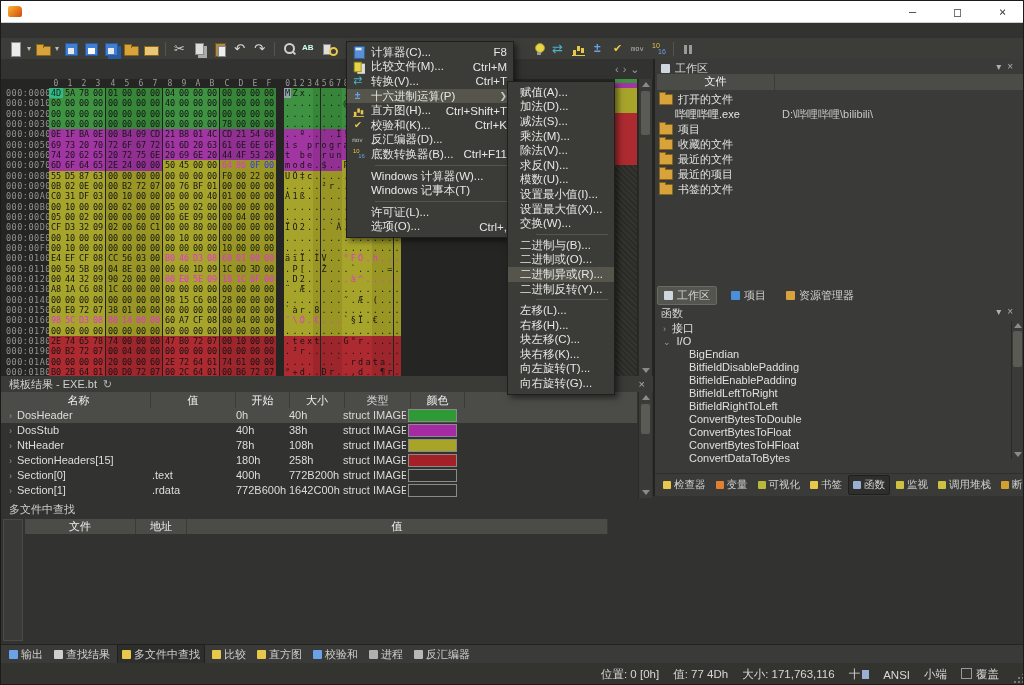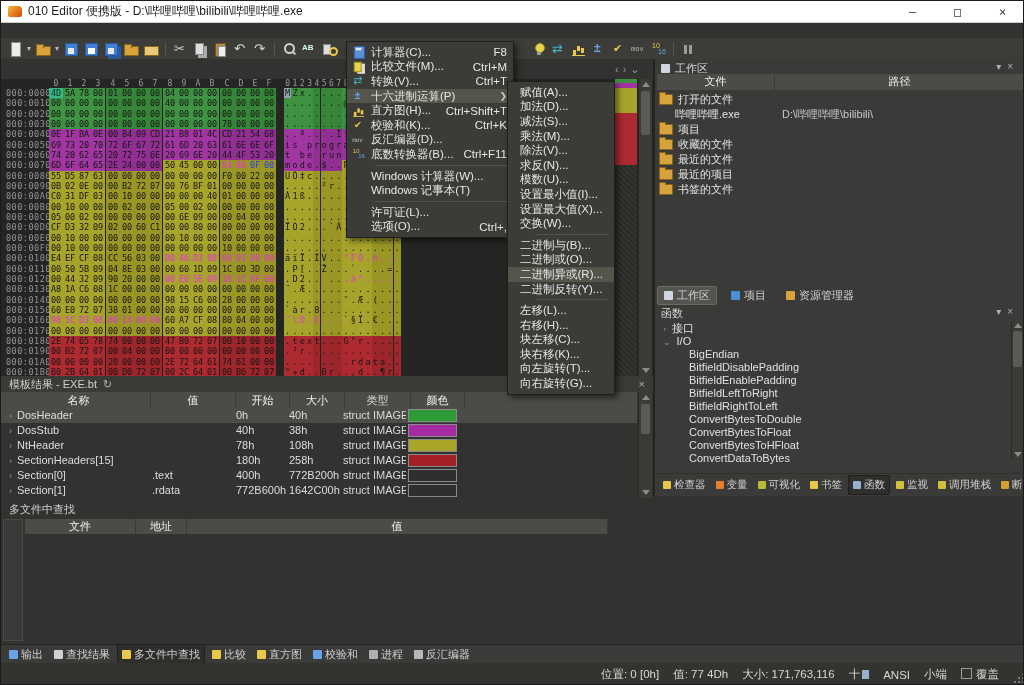--- a/index.html
+++ b/index.html
@@ -161,21 +161,20 @@
   #toolsmenu .mrow .gi{transform:scale(0.85);}
   #hexsubmenu .mrow{padding-left:12px;}
 </style>
 </head>
 <body>
 
 <div id="win">
 
   <div id="titlebar" class="abs">
     <div id="appicon"></div>
-    <div id="apptitle">010 Editor 便携版 - D:\哔哩哔哩\bilibili\哔哩哔哩.exe</div>
     <div id="winbtns">
       <div class="winbtn">–</div>
       <div class="winbtn">□</div>
       <div class="winbtn">×</div>
     </div>
   </div>
 
 
   <div id="toolbar" class="abs">
       <div class="tbicon">
@@ -435,21 +434,20 @@
   <div id="rightcol" class="abs">
     <div class="ptitle" style="left:6px;top:2px;">
       <span class="sqicon" style="background:#cfd6de;"></span>
       <span>工作区</span>
     </div>
     <div class="pbtns" style="top:2px;">
       <span>▾</span><span>×</span>
     </div>
     <div class="colhdr" style="left:2px;top:15px;width:368px;height:16px;" id="wshdr">
         <div class="fc" style="width: 117px;">文件</div>
-        <div class="fc" style="width: 249px;">路径</div>
       </div>
     <div id="wsrows">
         <div class="wsrow" style="left: 4px; top: 33px; width: 360px; text-align: center;">
           <span class="fold"></span>
           <span>打开的文件</span>
         </div>
         <div class="wsrow" style="left: 20px; top: 48px; width: 360px;">
           <span>哔哩哔哩.exe</span>
           <span class="wspath" style="left: 107px;">D:\哔哩哔哩\bilibili\</span>
         </div>

